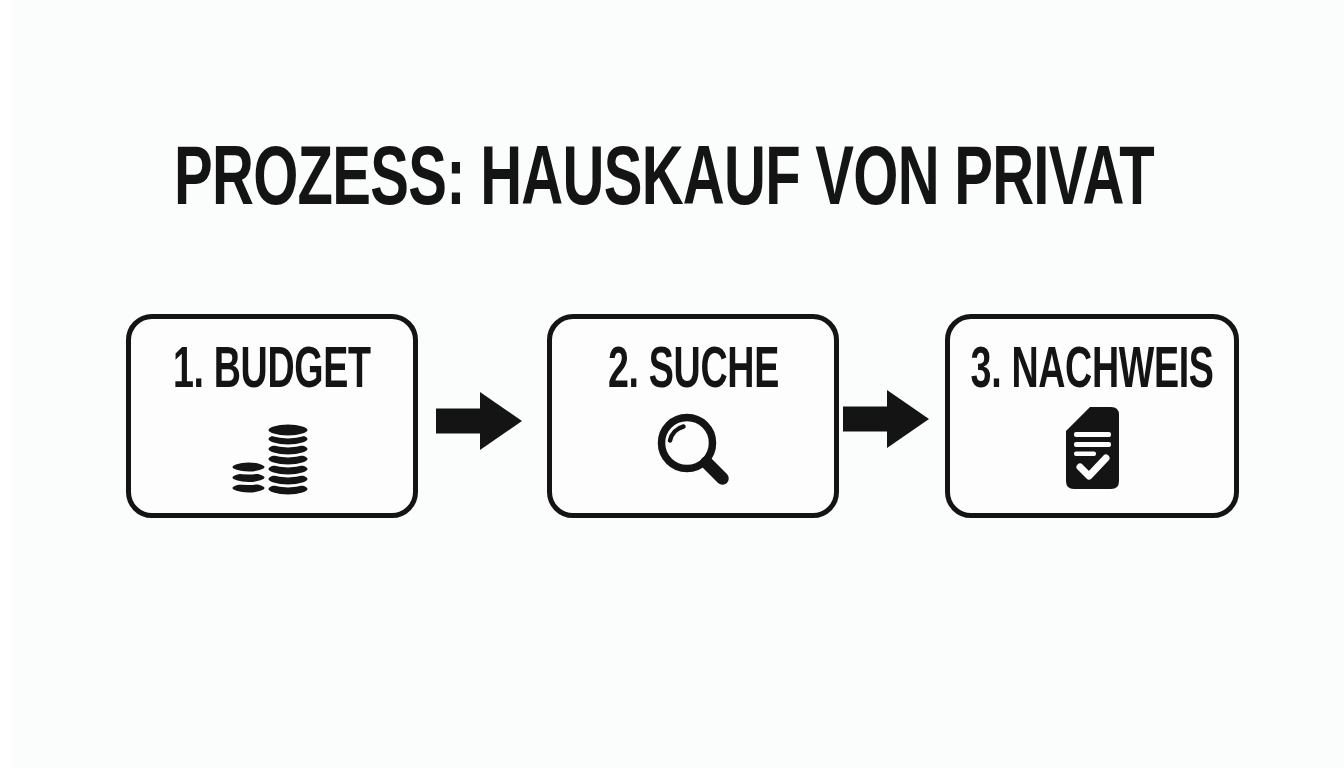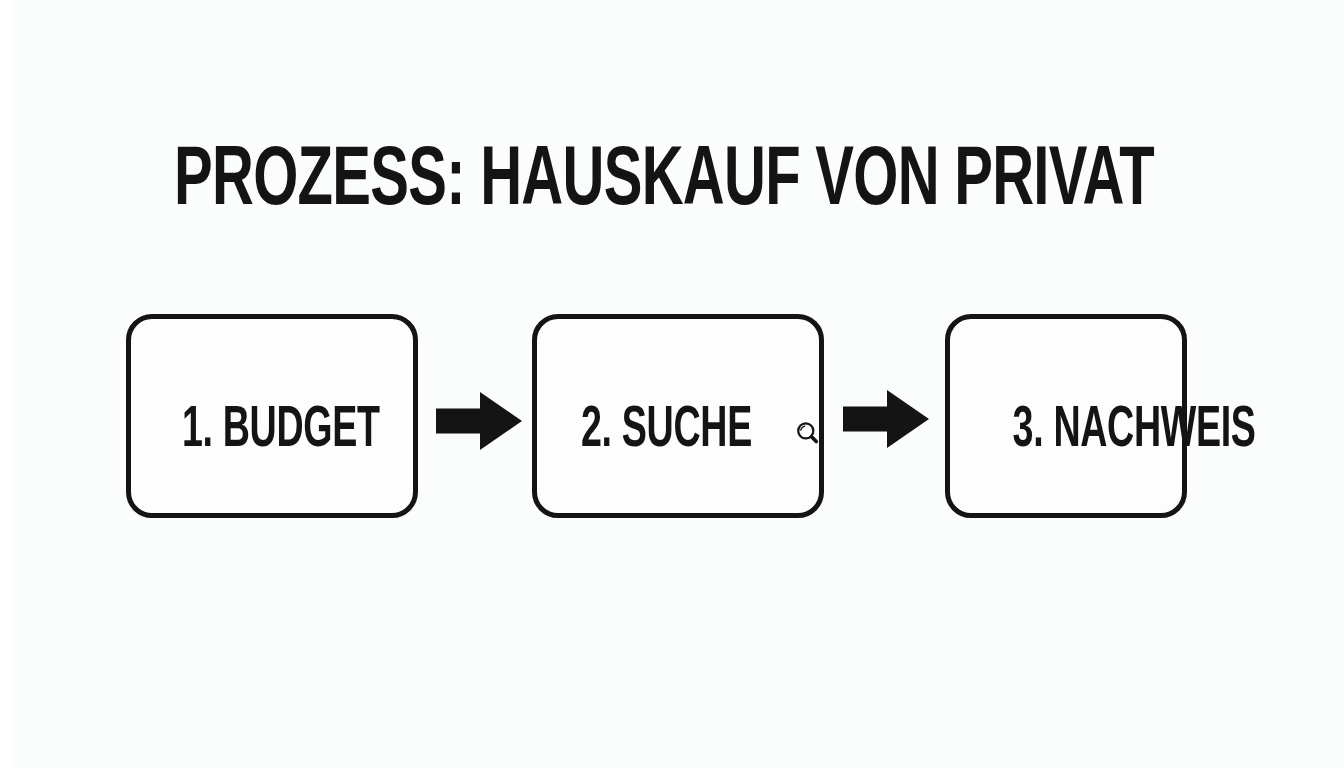--- a/index.html
+++ b/index.html
@@ -32,27 +32,27 @@
 
   .step-box {
     position: absolute;
     top: 314px;
     width: 292px;
     height: 204px;
     background: var(--box-fill, #fdfdfd);
     border: 5px solid var(--ink, #121212);
     border-radius: 26px;
     display: flex;
-    flex-direction: row;
+    flex-direction: column;
     align-items: center;
     padding-top: 20px;
   }
   .step-box.pos-1 { left: 114px; }
-  .step-box.pos-2 { left: 520px; }
-  .step-box.pos-3 { left: 933px; width: 242px; }
+  .step-box.pos-2 { left: 535px; }
+  .step-box.pos-3 { left: 933px; width: 294px; }
 
   .step-label {
     font-size: 57px;
     font-weight: 700;
     line-height: 1;
     letter-spacing: -0.5px;
     white-space: nowrap;
     color: var(--ink, #121212);
     transform: scaleX(0.66);
     transform-origin: center top;

